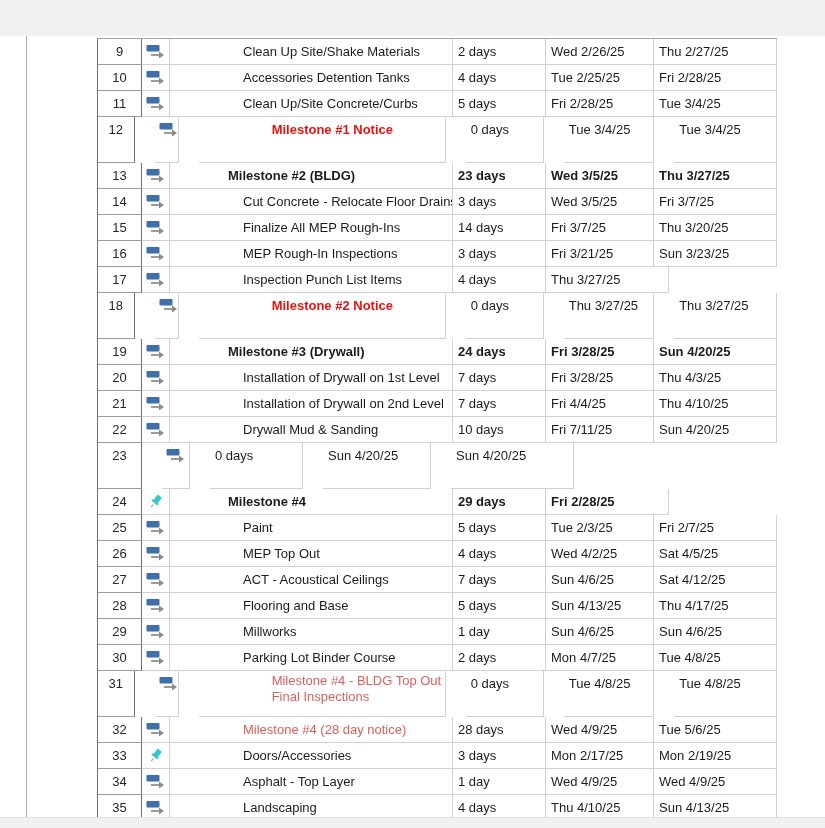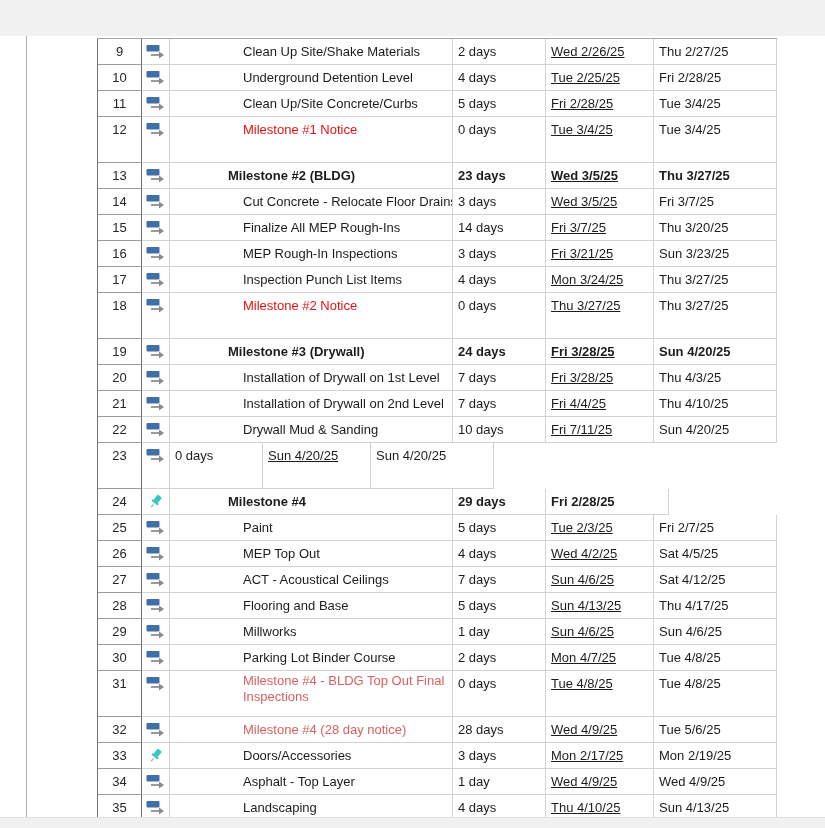--- a/index.html
+++ b/index.html
@@ -7,43 +7,43 @@
     width:825px; height:828px; position:relative; overflow:hidden;
     background:#ffffff; font-family:"Liberation Sans", sans-serif;
   }
   .band-top    { position:absolute; left:0; top:0;   width:825px; height:36px; background:#f1f1f1; }
   .band-bottom { position:absolute; left:0; top:817px; width:825px; height:11px; background:#f1f1f1; border-top:1px solid #e2e2e2; z-index:6; }
   .pane-divider{ position:absolute; left:26px; top:36px; width:1px; height:781px; background:#aeaeae; }
 
   .task-table  { position:absolute; left:97px; top:38px; width:680px; border-top:1px solid #a6a6a6; z-index:2; }
 
   .row { display:flex; height:26px; align-items:stretch; background:#fff; }
-  .row.tall { height:46px; }
+  .row.tall { height:46px;gap:20px; }
 
   .cell {
     box-sizing:border-box; overflow:hidden; white-space:nowrap;
     border-right:1px solid #d2d2d2; border-bottom:1px solid #d2d2d2;
     font-size:13px; color:#1c1c1c; line-height:25px;
   }
   .cell.num  { width:45px; text-align:center; border-left:1px solid #6e6e6e;
                border-right:1px solid #6e6e6e; border-bottom-color:#9b9b9b; color:#262626; }
   .cell.mode { width:28px; padding:4px 0 0 4px; line-height:normal; }
   .cell.name { width:283px; }
   .cell.name.lvl1 { padding-left:58px; }
   .cell.name.lvl2 { padding-left:73px; }
   .cell.duration { width:93px;  padding-left:5px; }
-  .cell.start    { width:108px; padding-left:5px;text-decoration:underline; }
+  .cell.start    { width:108px; padding-left:5px; }
   .cell.finish   { width:123px; padding-left:5px; }
 
   .row.summary .cell.name,
   .row.summary .cell.duration,
   .row.summary .cell.start,
   .row.summary .cell.finish { font-weight:bold; }
 
-  .row.notice-bold .cell.name { color:#e11414; font-weight:normal; }
+  .row.notice-bold .cell.name { color:#e11414; font-weight:bold; }
   .row.notice      .cell.name { color:#d96060; }
 
   .row.wrap .cell.name { white-space:normal; line-height:16px; padding-top:2px; padding-right:0; }
 
   .icon-wrap { display:inline-block; width:20px; height:16px; }
 </style>
 </head>
 <body>
 
 <div class="band-top"></div>
@@ -61,21 +61,21 @@
       <div class="cell start">Wed 2/26/25</div>
       <div class="cell finish">Thu 2/27/25</div>
     </div>
     <div class="row normal">
       <div class="cell num">10</div>
       <div class="cell mode"><span><svg class="icon-wrap" viewBox="0 0 20 16">
             <rect x="0.5" y="2" width="13" height="6.5" rx="1" fill="#3f6fa8"></rect>
             <path d="M5 12 H14" stroke="#8a8a8a" stroke-width="1.7" fill="none"></path>
             <path d="M13 8.6 L18 12 L13 15.4 Z" fill="#8a8a8a"></path>
           </svg></span></div>
-      <div class="cell name lvl2">Underground Detention Level</div>
+      <div class="cell name lvl2">Accessories Detention Tanks</div>
       <div class="cell duration">4 days</div>
       <div class="cell start">Tue 2/25/25</div>
       <div class="cell finish">Fri 2/28/25</div>
     </div>
     <div class="row normal">
       <div class="cell num">11</div>
       <div class="cell mode"><span><svg class="icon-wrap" viewBox="0 0 20 16">
             <rect x="0.5" y="2" width="13" height="6.5" rx="1" fill="#3f6fa8"></rect>
             <path d="M5 12 H14" stroke="#8a8a8a" stroke-width="1.7" fill="none"></path>
             <path d="M13 8.6 L18 12 L13 15.4 Z" fill="#8a8a8a"></path>
@@ -147,21 +147,20 @@
     </div>
     <div class="row normal">
       <div class="cell num">17</div>
       <div class="cell mode"><span><svg class="icon-wrap" viewBox="0 0 20 16">
             <rect x="0.5" y="2" width="13" height="6.5" rx="1" fill="#3f6fa8"></rect>
             <path d="M5 12 H14" stroke="#8a8a8a" stroke-width="1.7" fill="none"></path>
             <path d="M13 8.6 L18 12 L13 15.4 Z" fill="#8a8a8a"></path>
           </svg></span></div>
       <div class="cell name lvl2">Inspection Punch List Items</div>
       <div class="cell duration">4 days</div>
-      <div class="cell start">Mon 3/24/25</div>
       <div class="cell finish">Thu 3/27/25</div>
     </div>
     <div class="row notice-bold tall">
       <div class="cell num">18</div>
       <div class="cell mode"><span><svg class="icon-wrap" viewBox="0 0 20 16">
             <rect x="0.5" y="2" width="13" height="6.5" rx="1" fill="#3f6fa8"></rect>
             <path d="M5 12 H14" stroke="#8a8a8a" stroke-width="1.7" fill="none"></path>
             <path d="M13 8.6 L18 12 L13 15.4 Z" fill="#8a8a8a"></path>
           </svg></span></div>
       <div class="cell name lvl2">Milestone #2 Notice</div>

